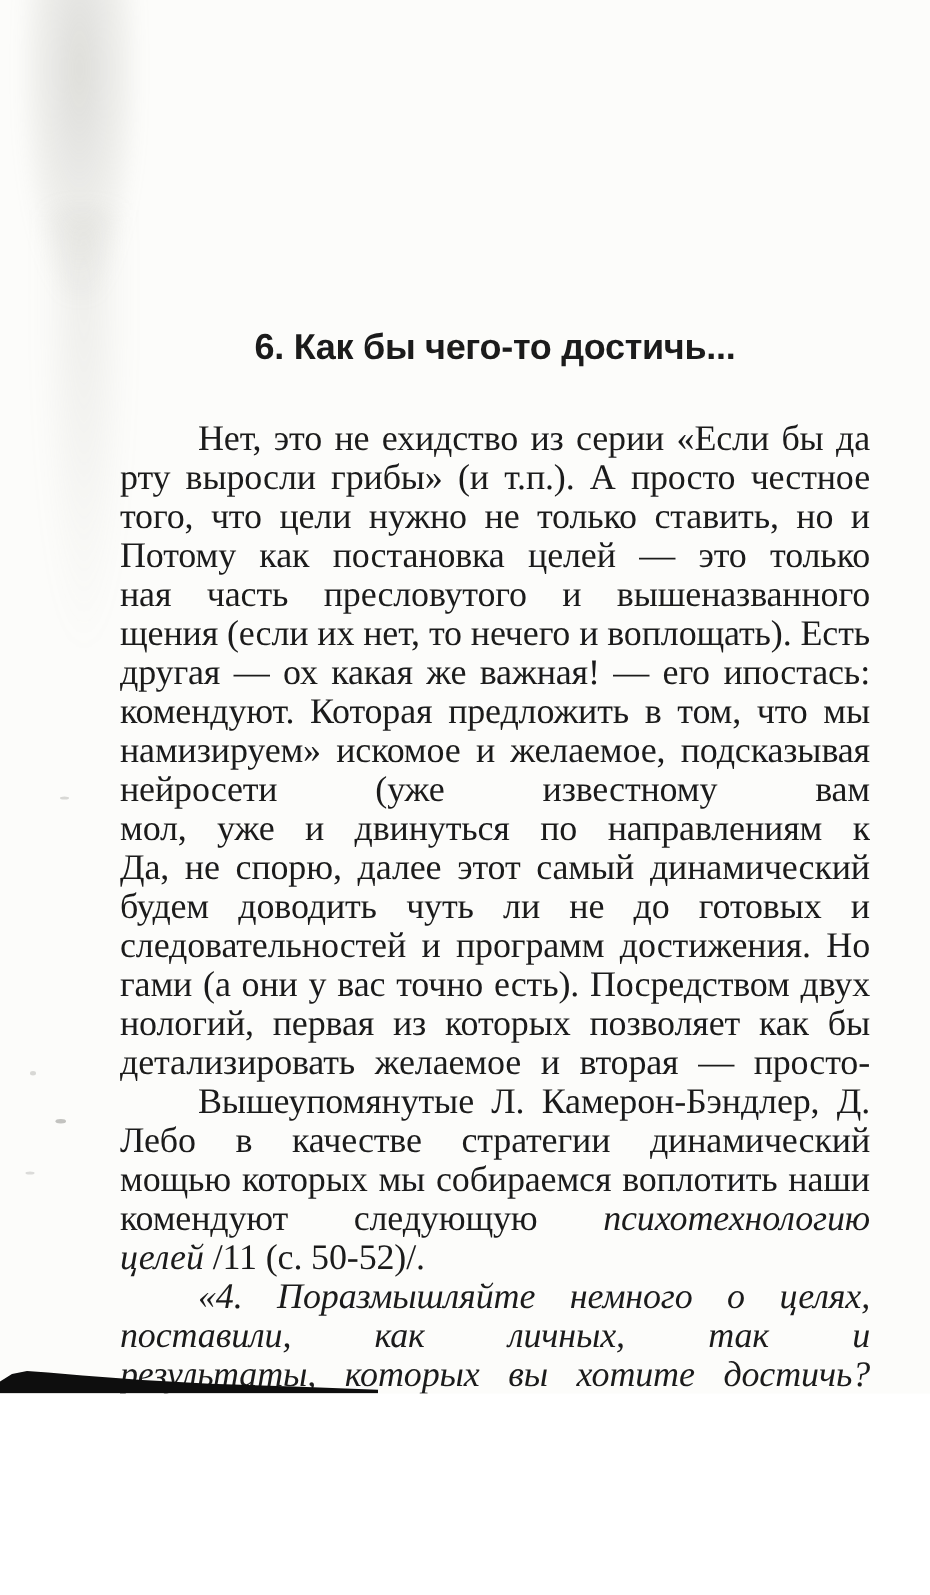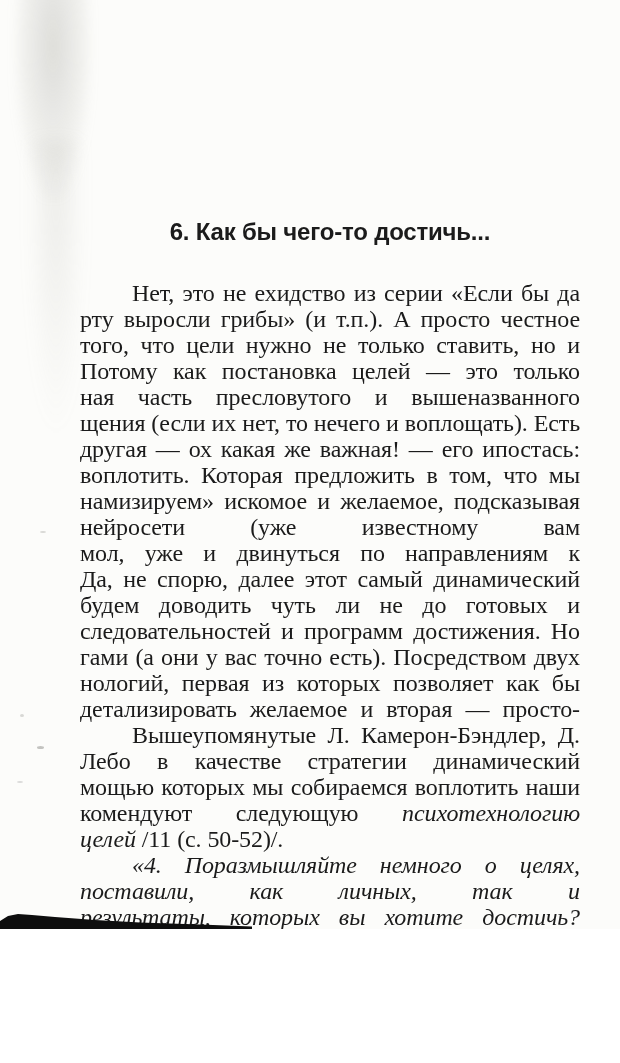--- a/index.html
+++ b/index.html
@@ -97,21 +97,21 @@
   <div class="heading">6. Как бы чего-то достичь...</div>
 
   <div class="text-block">
       <div class="line indent"><span>Нет, это не ехидство из серии «Если бы да кабы, во</span></div>
       <div class="line"><span>рту выросли грибы» (и т.п.). А просто честное понимание</span></div>
       <div class="line"><span>того, что цели нужно не только ставить, но и воплощать.</span></div>
       <div class="line"><span>Потому как постановка целей — это только </span><span class="b">содержатель-</span></div>
       <div class="line"><span class="b">ная</span><span> часть пресловутого и вышеназванного закона вопло-</span></div>
       <div class="line"><span>щения (если их нет, то нечего и воплощать). Есть еще и</span></div>
       <div class="line"><span>другая — ох какая же важная! — его ипостась: часть </span><span class="b">дина-</span></div>
-      <div class="line"><span class="b">воплотить</span><span>. Которая предложить в том, что мы как бы «ди-</span></div>
+      <div class="line"><span class="b">комендуют</span><span>. Которая предложить в том, что мы как бы «ди-</span></div>
       <div class="line"><span>намизируем» искомое и желаемое, подсказывая нашей</span></div>
       <div class="line"><span>нейросети (уже известному вам Доказывающему), что пора,</span></div>
       <div class="line"><span>мол, уже и двинуться по направлениям к желаемому берегу.</span></div>
       <div class="line"><span>Да, не спорю, далее этот самый динамический аспект мы</span></div>
       <div class="line"><span>будем доводить чуть ли не до готовых и законченных по-</span></div>
       <div class="line"><span>следовательностей и программ достижения. Но уже сейчас</span></div>
       <div class="line"><span>гами (а они у вас точно есть). Посредством двух психотех-</span></div>
       <div class="line"><span>нологий, первая из которых позволяет как бы еще и</span></div>
       <div class="line"><span>детализировать желаемое и вторая — просто-таки вписать</span></div>
       <div class="line indent"><span>Вышеупомянутые Л. Камерон-Бэндлер, Д. Гордон и М.</span></div>

